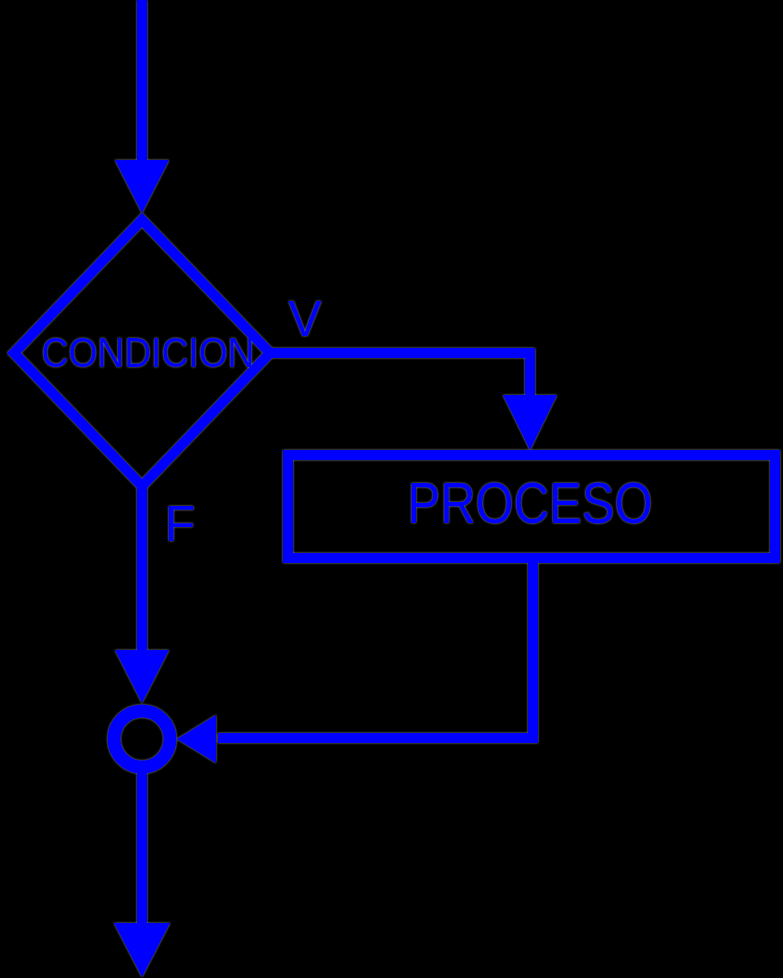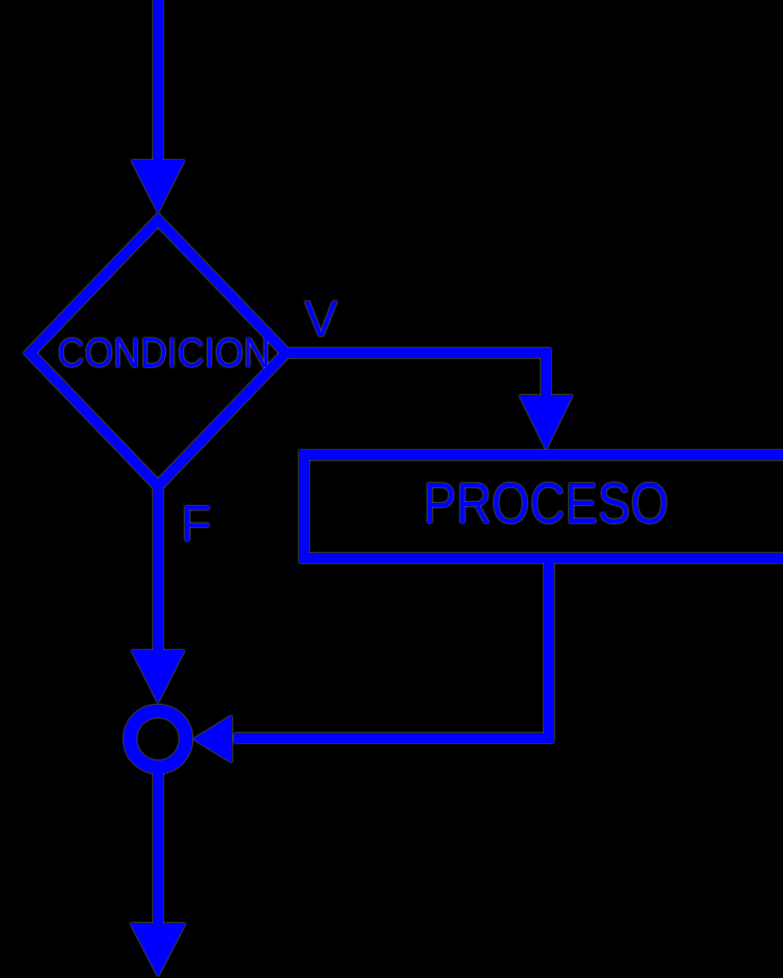--- a/index.html
+++ b/index.html
@@ -3,21 +3,21 @@
 <meta charset="utf-8">
 <style>
   :root { --line: #0000ff; --bg: #000000; }
   html, body { margin: 0; padding: 0; }
   body {
     width: 783px; height: 978px;
     background: var(--bg);
     overflow: hidden;
     font-family: "Liberation Sans", sans-serif;
   }
-  .canvas { position: relative; width: 681px; height: 978px; margin-left: 16px; }
+  .canvas { position: relative; width: 681px; height: 978px; }
   svg.flow {
     display: block;
     
     filter: drop-shadow(0 0 1px rgba(255,255,255,0.55));
   }
   .stroke { stroke: var(--line); fill: none; }
   .fill   { fill: var(--line); stroke: none; }
   .w10 { stroke-width: 10; }
   .w13 { stroke-width: 13; }
   text.flabel {

